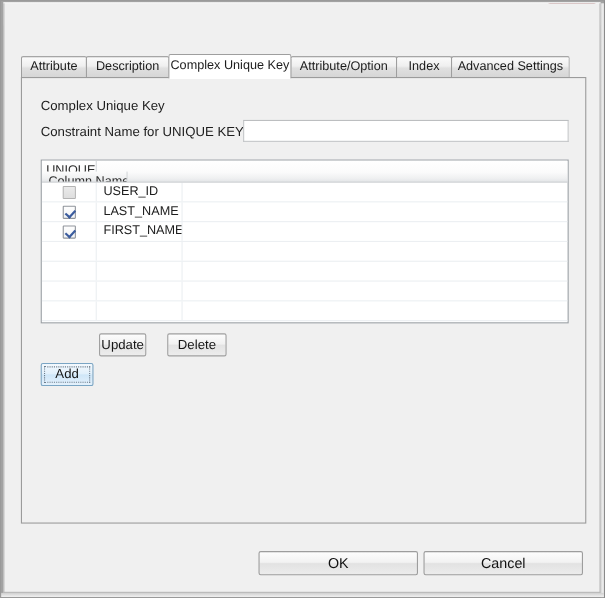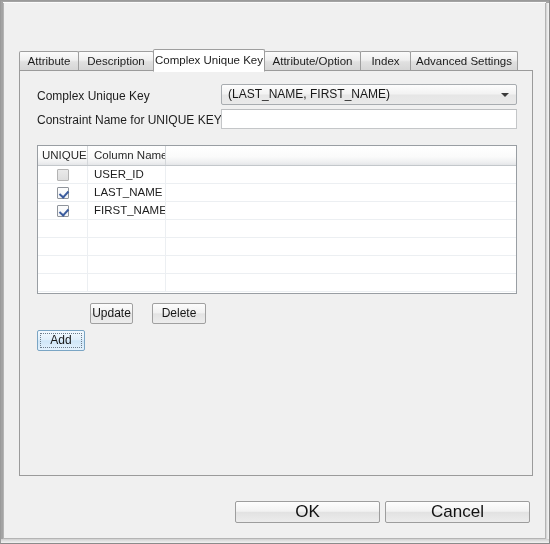--- a/index.html
+++ b/index.html
@@ -173,20 +173,21 @@
     background: #ffffff;
     border: 1px solid #999ea3;
     overflow: hidden;
   }
   #grid-header {
     position: relative;
     height: 20px;
     background: linear-gradient(to bottom,#ffffff 0%,#fbfbfb 55%,#eff0f1 85%,#e4e6e8 100%);
     border-bottom: 1px solid #c3c7cb;
     display: flex;
+    flex-direction: column;
   }
   .hcell {
     font-size: 11.5px;
     color: #2a2a2a;
     line-height: 19px;
     padding-left: 6px;
     border-right: 1px solid #d4d7da;
     white-space: nowrap;
     overflow: hidden;
     cursor: default;
@@ -269,21 +270,21 @@
   #btn-delete { left: 132px; top: 232px; width: 54px; }
 
   
   .dlg-btn {
     position: absolute;
     bottom: 20px;
     height: 22px;
     background: linear-gradient(to bottom,#fdfdfd 0%,#f2f2f2 46%,#e2e2e2 52%,#ececec 100%);
     border: 1px solid #9d9d9d;
     border-radius: 2px;
-    font-size: 17px;
+    font-size: 13px;
     color: #121212;
     text-align: center;
     line-height: 20px;
     white-space: nowrap;
     cursor: default;
     font-family: "Liberation Sans", sans-serif;
   }
   #btn-ok     { left: 234px; width: 145px; }
   #btn-cancel { left: 384px; width: 145px; }
 </style>
@@ -338,24 +339,20 @@
     <div class="tab" style="left:391px;width:108px;">
       <span>Advanced Settings</span>
     </div>
   </div>
 
   <div id="tabpanel">
 
     <div class="form-label" id="lbl-cuk">Complex Unique Key</div>
     <div class="form-label" id="lbl-cname">Constraint Name for UNIQUE KEY</div>
 
-    <div id="combo">
-      <span id="combo-text">(LAST_NAME, FIRST_NAME)</span>
-      <span id="combo-arrow"></span>
-    </div>
 
     <input id="constraint-input" type="text" value="" style="">
 
     <div id="grid-wrap">
       <div id="grid-header">
         <div class="hcell c-unique">UNIQUE</div>
         <div class="hcell c-name">Column Name</div>
         <div class="hcell c-rest"></div>
       </div>
 

